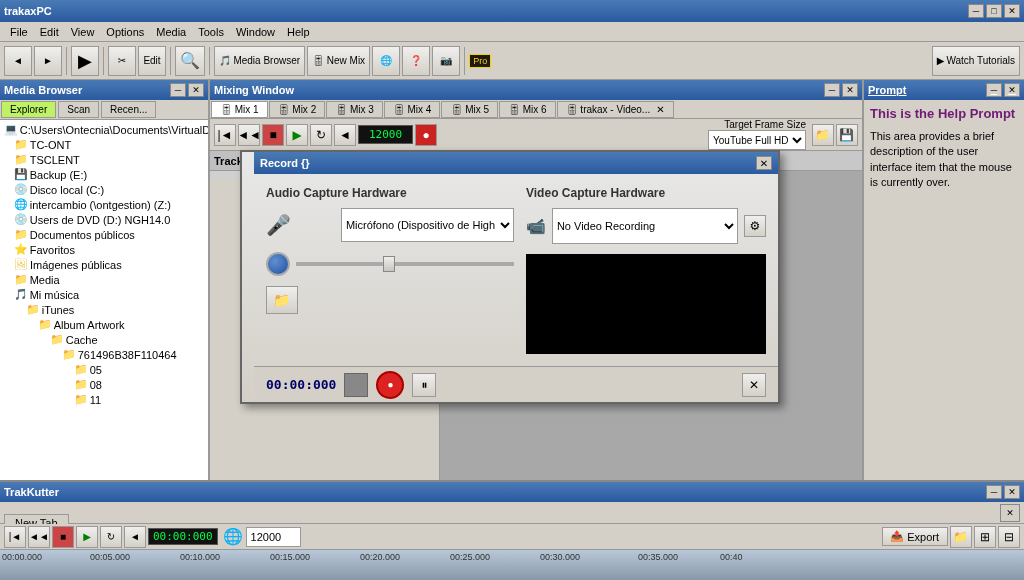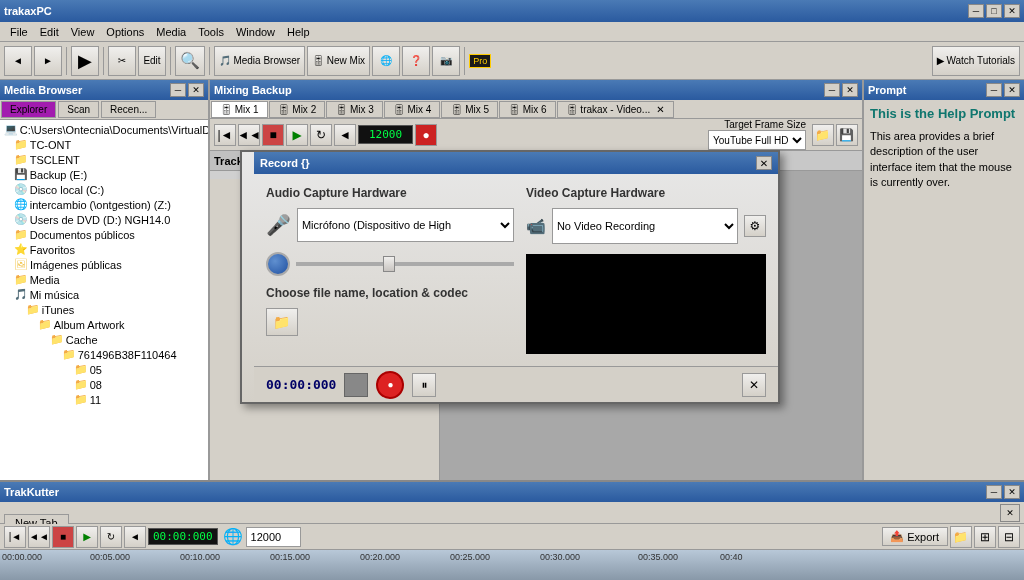--- a/index.html
+++ b/index.html
@@ -21,21 +21,21 @@
     .tb-separator { width: 1px; height: 28px; background: #999; margin: 0 2px; }
 
     
     .main-layout { display: flex; height: calc(580px - 22px - 20px - 38px - 100px); }
 
     
     .left-panel { width: 210px; background: #d4d0c8; border-right: 2px solid #999; display: flex; flex-direction: column; }
     .panel-header { background: linear-gradient(to bottom, #4a7ab5, #2a5a9f); color: white; height: 20px; display: flex; align-items: center; padding: 0 4px; font-size: 11px; font-weight: bold; justify-content: space-between; }
     .panel-tabs { display: flex; background: #d4d0c8; border-bottom: 1px solid #999; }
     .panel-tab { padding: 2px 8px; font-size: 10px; cursor: pointer; border: 1px solid #999; background: #d4d0c8; margin: 1px; }
-    .panel-tab.active { background: #a21caf; }
+    .panel-tab.active { background: #bef264; }
     .tree-view { flex: 1; overflow-y: auto; background: white; padding: 2px; }
     .tree-item { padding: 1px 2px; font-size: 11px; cursor: pointer; display: flex; align-items: center; gap: 2px; }
     .folder-icon { color: #f0c040; font-size: 11px; }
 
     
     .center-panel { flex: 1; background: #c8c8c8; display: flex; flex-direction: column; border-right: 2px solid #999; }
     .mix-win-header { background: linear-gradient(to bottom, #4a7ab5, #2a5a9f); color: white; height: 20px; display: flex; align-items: center; padding: 0 4px; font-size: 11px; font-weight: bold; justify-content: space-between; }
     .mix-tabs { display: flex; background: #d4d0c8; border-bottom: 1px solid #999; overflow-x: hidden; }
     .mix-tab { padding: 2px 8px; font-size: 10px; cursor: pointer; border: 1px solid #999; background: #d4d0c8; margin: 1px 0 0 1px; white-space: nowrap; display: flex; align-items: center; gap: 2px; }
     .mix-tab.active { background: white; }
@@ -47,22 +47,22 @@
 
     
     .track-area { flex: 1; background: #b8b8b8; display: flex; overflow: hidden; position: relative; }
     .track-labels { width: 230px; background: #d4d0c8; border-right: 1px solid #999; }
     .track-label-header { height: 20px; background: #c0c0c0; border-bottom: 1px solid #999; display: flex; align-items: center; padding: 0 4px; font-size: 11px; font-weight: bold; }
     .track-content { flex: 1; position: relative; background: #a8a8a8; }
     .track-timeline { height: 20px; background: #c8c8c8; border-bottom: 1px solid #999; }
 
     
     .right-panel { width: 160px; background: #d4d0c8; display: flex; flex-direction: column; }
-    .prompt-header { background: linear-gradient(to bottom, #4a7ab5, #2a5a9f); color: white; height: 20px; display: flex; align-items: center; padding: 0 4px; font-size: 11px; font-weight: bold; justify-content: space-between; }
-    .prompt-title { color: #0f766e; font-size: 13px; font-weight: bold; padding: 6px 6px 4px 6px; }
+    .prompt-header { background: linear-gradient(to bottom, #4a7ab5, #2a5a9f); color: white; height: 20px; display: flex; align-items: center; padding: 0 4px; font-size: 11px; font-weight: bold; justify-content: space-between; text-decoration: underline; }
+    .prompt-title { color: #701a75; font-size: 13px; font-weight: bold; padding: 6px 6px 4px 6px; }
     .prompt-body { padding: 4px 6px; font-size: 11px; color: #000; line-height: 1.4; }
 
     
     .bottom-panel { height: 100px; background: #c8c8c8; border-top: 2px solid #888; display: flex; flex-direction: column; }
     .bottom-header { background: linear-gradient(to bottom, #4a7ab5, #2a5a9f); color: white; height: 20px; display: flex; align-items: center; padding: 0 4px; font-size: 11px; font-weight: bold; justify-content: space-between; }
     .bottom-tab-bar { background: #d4d0c8; height: 22px; display: flex; align-items: center; padding: 0 4px; border-bottom: 1px solid #999; }
     .new-tab-btn { padding: 2px 10px; background: #d4d0c8; border: 1px solid #999; font-size: 11px; cursor: pointer; margin-top: 20px; }
     .bottom-controls { background: #d4d0c8; height: 26px; display: flex; align-items: center; padding: 0 4px; gap: 2px; border-bottom: 1px solid #999; }
     .bottom-timeline { flex: 1; background: linear-gradient(to bottom, #c8d8e8, #a0b8c8); height: 32px; display: flex; align-items: flex-start; padding-top: 2px; position: relative; overflow: hidden; }
     .time-display { background: #111; color: #00ff44; font-family: monospace; font-size: 11px; padding: 1px 4px; border: 1px solid #555; }
@@ -73,21 +73,21 @@
     .dialog-overlay { position: fixed; top: 0; left: 0; width: 100%; height: 100%; z-index: 1000; pointer-events: none; }
     .dialog { position: absolute; top: 150px; left: 240px; width: 540px; background: linear-gradient(to bottom, #e8e8e8, #d4d0c8); border: 2px solid #666; box-shadow: 4px 4px 8px rgba(0,0,0,0.4); pointer-events: all; padding-left: 12px; }
     .dialog-title-bar { background: linear-gradient(to bottom, #4a7ab5, #2a5a9f); color: white; height: 22px; display: flex; align-items: center; padding: 0 6px; font-size: 11px; font-weight: bold; justify-content: space-between; }
     .dialog-close { background: #d4d0c8; border: 1px solid #888; width: 16px; height: 14px; cursor: pointer; display: flex; align-items: center; justify-content: center; font-size: 10px; color: black; }
     .dialog-body { display: flex; padding: 12px; gap: 12px; }
     .dialog-left { flex: 1; }
     .dialog-right { width: 240px; }
     .section-title { font-size: 12px; font-weight: bold; margin-bottom: 8px; color: #333; }
     .audio-hw-row { display: flex; align-items: center; gap: 6px; margin-bottom: 10px; }
     .mic-icon { font-size: 20px; color: #555; }
-    .hw-select { flex: 1; height: 34px; font-size: 11px; background: white; border: 1px solid #999; }
+    .hw-select { flex: 1; height: 34px; font-size: 11px; background: white; border: 1px solid #999; margin-left: 44px; }
     .volume-row { display: flex; align-items: center; gap: 6px; margin-top: 8px; }
     .vol-circle { width: 24px; height: 24px; border-radius: 50%; background: radial-gradient(circle at 35% 35%, #6090d0, #2050a0); border: 2px solid #aaa; }
     .vol-slider { flex: 1; height: 4px; background: #aaa; position: relative; }
     .vol-slider-thumb { position: absolute; top: -6px; left: 40%; width: 12px; height: 16px; background: linear-gradient(to bottom, #f0efed, #c8c4c0); border: 1px solid #888; }
     .file-section { margin-top: 10px; }
     .folder-btn { width: 32px; height: 28px; background: linear-gradient(to bottom, #f0efed, #d4d0c8); border: 1px solid #999; cursor: pointer; display: flex; align-items: center; justify-content: center; font-size: 14px; }
     .video-hw-row { display: flex; align-items: center; gap: 6px; margin-bottom: 10px; }
     .video-icon { font-size: 16px; color: #555; }
     .video-select { flex: 1; height: 36px; font-size: 11px; background: white; border: 1px solid #999; }
     .gear-btn { width: 22px; height: 22px; background: linear-gradient(to bottom, #f0efed, #d4d0c8); border: 1px solid #999; cursor: pointer; display: flex; align-items: center; justify-content: center; font-size: 12px; }
@@ -250,21 +250,21 @@
       </div>
       <div class="tree-item" style="padding-left:72px;">
         <span class="folder-icon">📁</span>
         <span>11</span>
       </div>
     </div>
   </div>
 
   <div class="center-panel">
     <div class="mix-win-header">
-      <span>Mixing Backup</span>
+      <span>Mixing Window</span>
       <div style="display:flex;gap:2px;">
         <button class="title-btn">─</button>
         <button class="title-btn">✕</button>
       </div>
     </div>
     <div class="mix-tabs">
       <div class="mix-tab active">
         <span>🎚</span> Mix 1
       </div>
       <div class="mix-tab">
@@ -404,21 +404,20 @@
             <option>Micrófono (Dispositivo de High</option>
           </select>
         </div>
         <div class="volume-row">
           <div class="vol-circle"></div>
           <div class="vol-slider">
             <div class="vol-slider-thumb"></div>
           </div>
         </div>
         <div class="file-section">
-          <div class="section-title">Choose file name, location &amp; codec</div>
           <button class="folder-btn">📁</button>
         </div>
       </div>
 
       <div class="dialog-right">
         <div class="section-title">Video Capture Hardware</div>
         <div class="video-hw-row">
           <span class="video-icon">📹</span>
           <select class="video-select">
             <option>No Video Recording</option>

